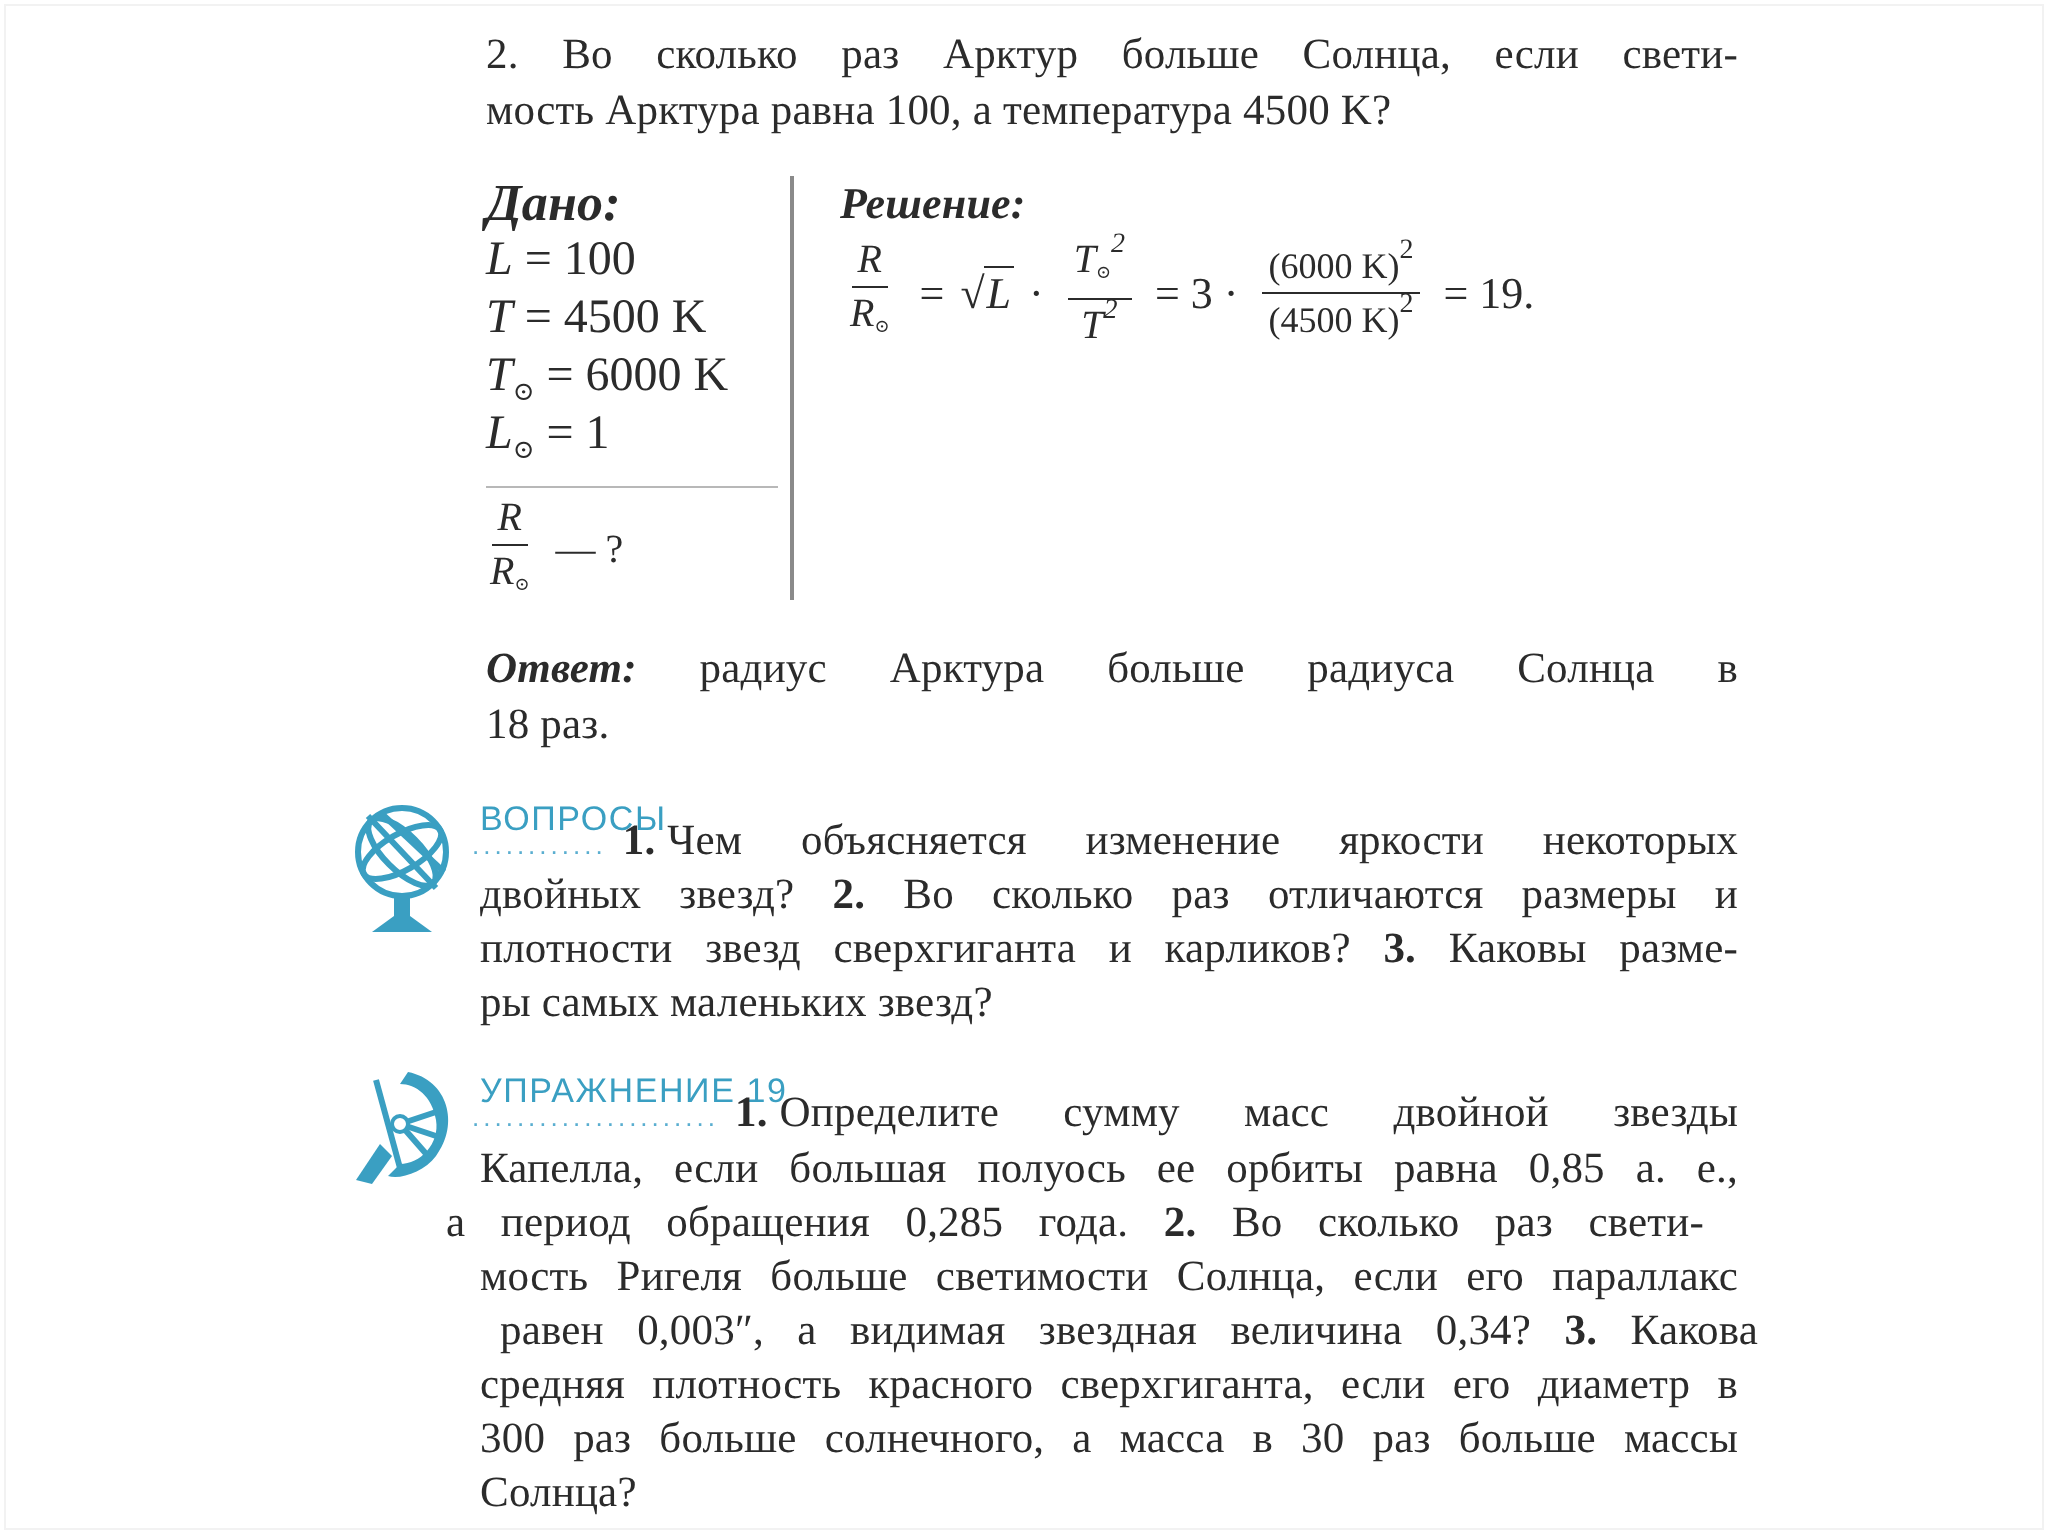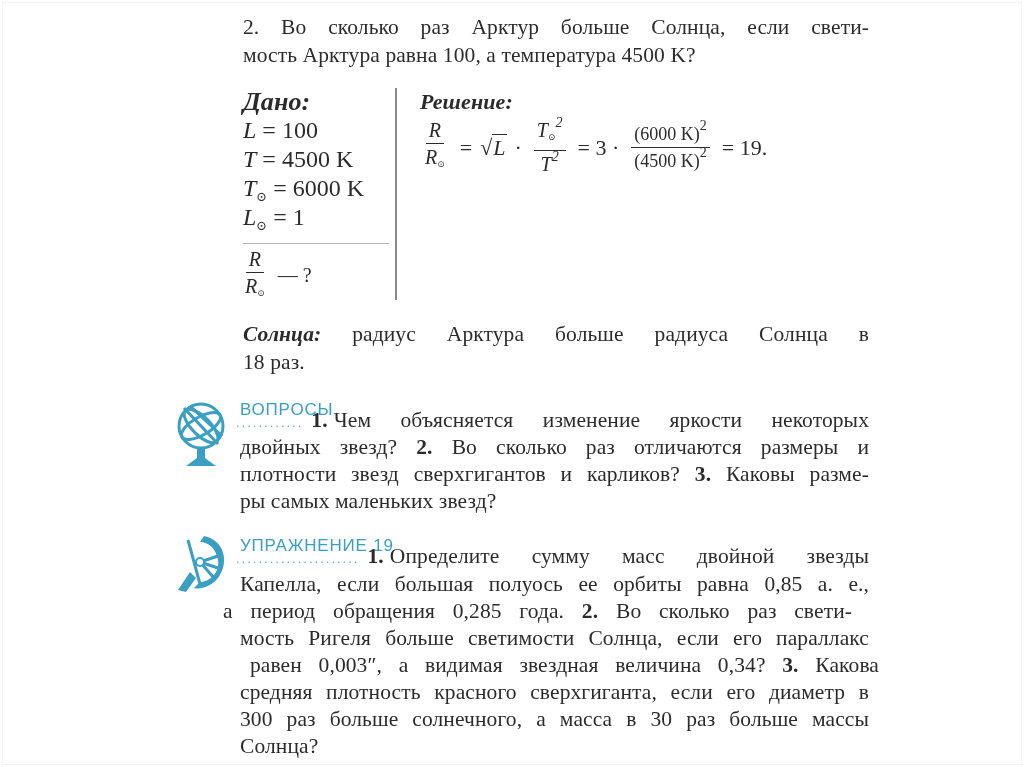--- a/index.html
+++ b/index.html
@@ -81,21 +81,21 @@
   </span>
   <span style="margin:0 8px">= 3 ·</span>
   <span class="frac small-frac" style="font-size:18px">
     <span class="num"><span>(6000 K)</span><sup>2</sup></span>
     <span class="den"><span>(4500 K)</span><sup>2</sup></span>
   </span>
   <span style="margin-left:8px">= 19.</span>
 </div>
 
 <div class="abs line justify" style="left:243px; top:321px; width:626px;">
-  <span class="bi">Солнца:</span>
+  <span class="bi">Ответ:</span>
   <span>радиус Арктура больше радиуса Солнца в</span>
 </div>
 <div class="abs line" style="left:243px; top:349px;">18 раз.</div>
 
 <svg class="icon" style="left:172px; top:398px;" width="58" height="72" viewBox="0 0 58 72">
   <g fill="none" stroke="#3a9fc2" stroke-width="3">
     <circle cx="29" cy="28" r="22"></circle>
     <ellipse cx="29" cy="28" rx="22" ry="9" transform="rotate(45 29 28)"></ellipse>
     <ellipse cx="29" cy="28" rx="22" ry="9" transform="rotate(-30 29 28)"></ellipse>
     <line x1="12" y1="10" x2="46" y2="46"></line>
@@ -108,21 +108,21 @@
   <span class="dots">............</span>
   <span class="b" style="margin-left:8px; margin-right:6px">1.</span>
   <span style="flex:1" class="justify">Чем объясняется изменение яркости некоторых</span>
 </div>
 <div class="abs line justify" style="left:240px; top:434px; width:629px;">
   <span>двойных звезд?</span>
   <span class="b">2.</span>
   <span>Во сколько раз отличаются размеры и</span>
 </div>
 <div class="abs line justify" style="left:240px; top:461px; width:629px;">
-  <span>плотности звезд сверхгигантов и карликов?</span>
+  <span>плотности звезд сверхгиганта и карликов?</span>
   <span class="b">3.</span>
   <span>Каковы разме-</span>
 </div>
 <div class="abs line" style="left:240px; top:488px;">ры самых маленьких звезд?</div>
 
 <svg class="icon" style="left:174px; top:532px;" width="56" height="62" viewBox="0 0 56 62">
   <path d="M30 4 C50 8 56 30 44 46 C38 54 26 58 20 56 L26 50 C36 50 46 40 44 28 C42 16 34 10 26 10 Z" fill="#3a9fc2"></path>
   <g stroke="#3a9fc2" stroke-width="3" fill="none">
     <line x1="14" y1="8" x2="26" y2="52"></line>
     <line x1="26" y1="30" x2="44" y2="24"></line>

